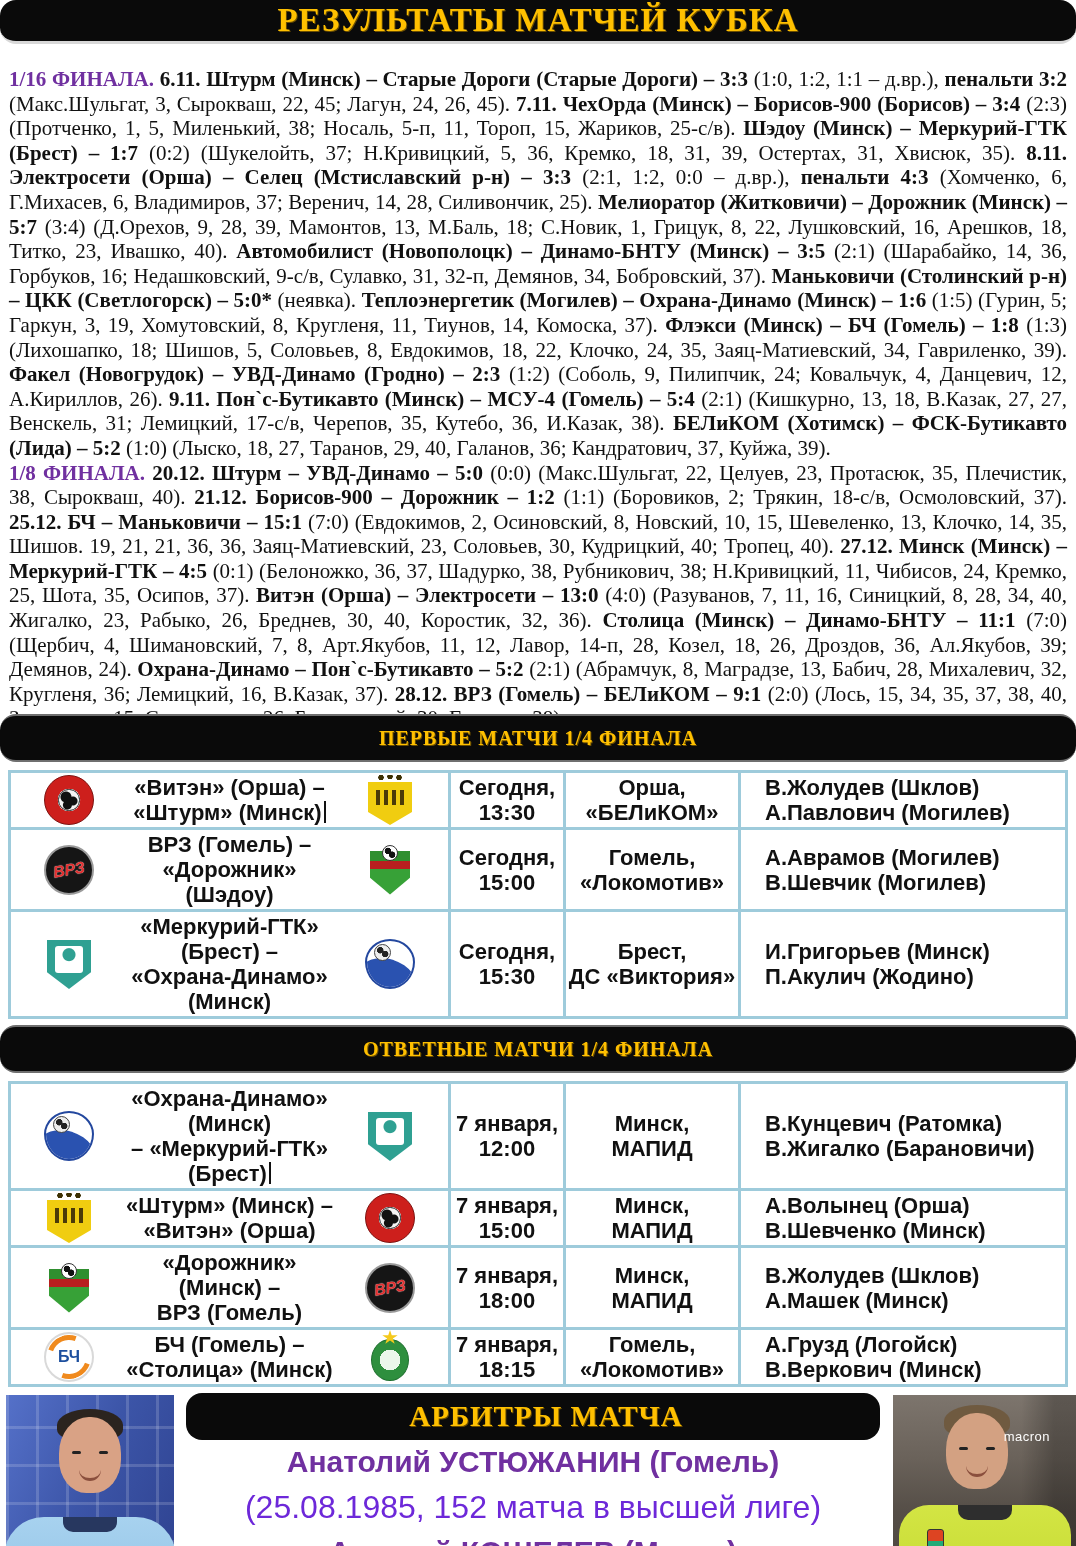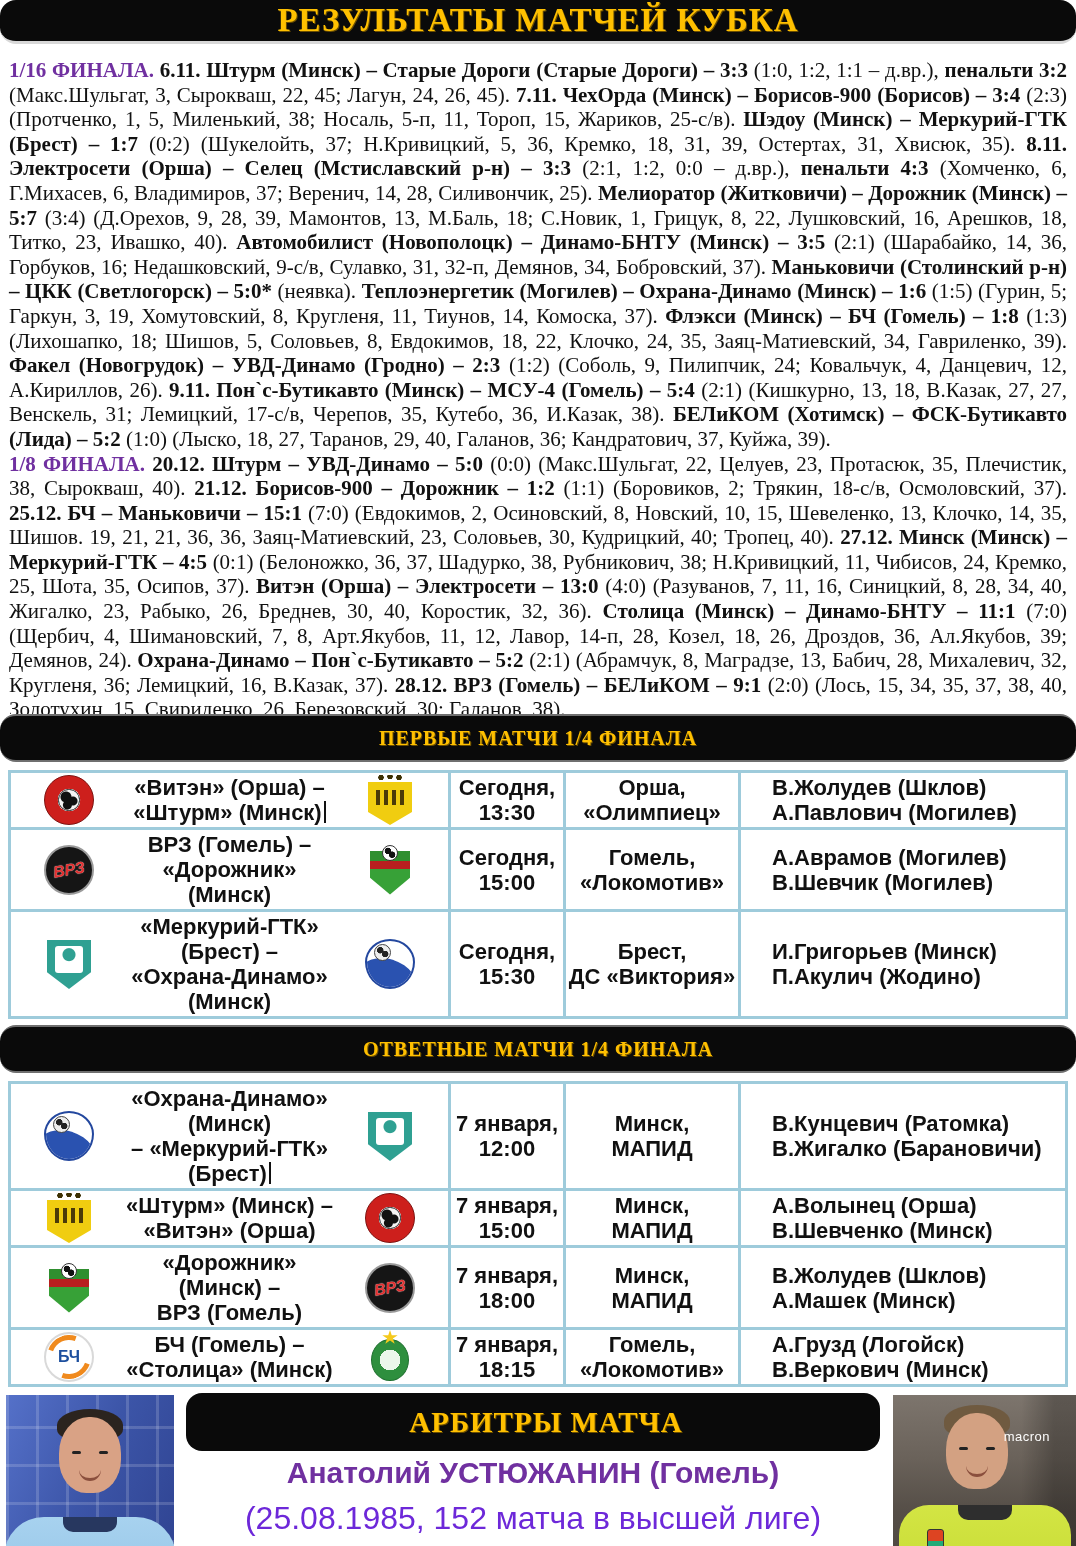--- a/index.html
+++ b/index.html
@@ -8,39 +8,39 @@
 
   
   .bar{background:#0a0a0a;display:flex;align-items:center;justify-content:center;border-radius:16px;}
   .top-bar{height:41px;border-bottom:3px solid #d8d8d8;}
   .bar-title{font-family:"Liberation Serif",serif;font-weight:bold;color:#ffc000;
              font-size:33px;letter-spacing:1px;line-height:1;text-shadow:1px 1px 0 #6b4e00;}
   .section-bar{height:44px;border-top:2px solid #6f6f6f;border-bottom:2px solid #6f6f6f;}
   .section-bar .bar-title{font-size:20px;}
 
   
-  .results{height:670px;overflow:hidden;padding:14px 9px 0;box-sizing:border-box;
+  .results{height:670px;overflow:hidden;padding:23px 9px 0;box-sizing:border-box;
            font-size:21px;line-height:24.6px;text-align:justify;}
   .res-par{margin:0;}
   .run-lead{color:#7030a0;font-weight:bold;}
   .run-b{font-weight:bold;}
   .run-p{font-weight:normal;}
 
   
   .match-table{margin:8px 8px 6px;border:3px solid #9ecbdb;background:#fff;}
   .match-row{display:grid;grid-template-columns:437px 115px 175px 1fr;min-height:54px;}
   .match-row + .match-row{border-top:3px solid #9ecbdb;}
   .cell{display:flex;flex-direction:column;justify-content:center;align-items:center;
         font-family:"Liberation Sans",sans-serif;font-weight:bold;font-size:22px;
         line-height:25px;text-align:center;padding:2px 2px;box-sizing:border-box;}
   .cell + .cell{border-left:3px solid #9ecbdb;}
   .c-match{flex-direction:row;justify-content:space-between;padding:2px 6px;}
   .logo-box{width:104px;display:flex;align-items:center;justify-content:center;flex:0 0 auto;}
   .match-text{flex:1;display:flex;flex-direction:column;justify-content:center;}
-  .c-refs{align-items:flex-start;text-align:left;padding-left:31px;}
+  .c-refs{align-items:flex-start;text-align:left;padding-left:24px;}
   .caret{display:inline-block;width:2px;height:22px;background:#111;margin-left:2px;vertical-align:-3px;}
 
   
   .logo{width:50px;height:50px;position:relative;display:block;flex:0 0 auto;}
   .logo-viten{border-radius:50%;background:radial-gradient(circle,#ffffff 0 33%,#cd1f1c 34% 100%);
               border:1px solid #7c100e;box-sizing:border-box;}
   .logo-viten::after{content:"";position:absolute;inset:28%;border-radius:50%;
      background:radial-gradient(circle at 35% 35%,#111 0 5px,transparent 6px),
                 radial-gradient(circle at 70% 55%,#111 0 4px,transparent 5px),
                 radial-gradient(circle at 42% 75%,#111 0 4px,transparent 5px),#f4f4f4;
@@ -114,21 +114,21 @@
      background:linear-gradient(180deg,#a7d2ef,#8fc0e4);border-radius:40px 40px 0 0;z-index:3;}
   .ph-body::before{content:"";position:absolute;top:0;left:50%;transform:translateX(-50%);
      width:54px;height:15px;background:#27375f;border-radius:0 0 10px 10px;}
   .photo-right .ph-body{background:linear-gradient(180deg,#d3e544,#c3d82e);border-radius:30px 30px 0 0;}
   .photo-right .ph-body::before{background:#2e2e2e;}
   .pr-brand{position:absolute;top:34px;right:26px;color:#fdfdfd;z-index:4;
      font:13px "Liberation Sans",sans-serif;letter-spacing:.5px;}
   .pr-patch{position:absolute;bottom:56px;left:34px;width:15px;height:20px;z-index:4;
      background:linear-gradient(180deg,#d42 0 55%,#2a7 55% 100%);border-radius:3px;border:1px solid #333;}
   .ref-center{margin:0 196px 0 186px;}
-  .ref-bar{height:58px;padding-left:26px;}
+  .ref-bar{height:47px;padding-left:26px;}
   .ref-bar .bar-title{font-size:29px;}
   .ref-name{font-family:"Liberation Sans",sans-serif;font-weight:bold;font-size:30px;line-height:44px;
      color:#7030a0;text-align:center;}
   .ref-info{font-family:"Liberation Sans",sans-serif;font-size:32px;line-height:46px;color:#6d28d9;
      text-align:center;}
 </style>
 </head>
 <body>
 
 <div class="bar top-bar">
@@ -156,35 +156,35 @@
       <div class="logo-box">
           <span class="logo logo-shturm"></span>
         </div>
     </div>
     <div class="cell c-when">
         <div>Сегодня,</div>
         <div>13:30</div>
       </div>
     <div class="cell c-venue">
         <div>Орша,</div>
-        <div>«Олимпиец»</div>
+        <div>«БЕЛиКОМ»</div>
       </div>
     <div class="cell c-refs">
         <div>В.Жолудев (Шклов)</div>
         <div>А.Павлович (Могилев)</div>
       </div>
   </div>
     <div class="match-row">
     <div class="cell c-match">
       <div class="logo-box">
           <span class="logo logo-vrz" data-abbr="ВРЗ"></span>
         </div>
       <div class="match-text">
         <div class="mt-line">ВРЗ (Гомель) –</div>
-        <div class="mt-line">«Дорожник» (Минск)</div>
+        <div class="mt-line">«Дорожник» (Шэдоу)</div>
       </div>
       <div class="logo-box">
           <span class="logo logo-dorozhnik"></span>
         </div>
     </div>
     <div class="cell c-when">
         <div>Сегодня,</div>
         <div>15:00</div>
       </div>
     <div class="cell c-venue">

